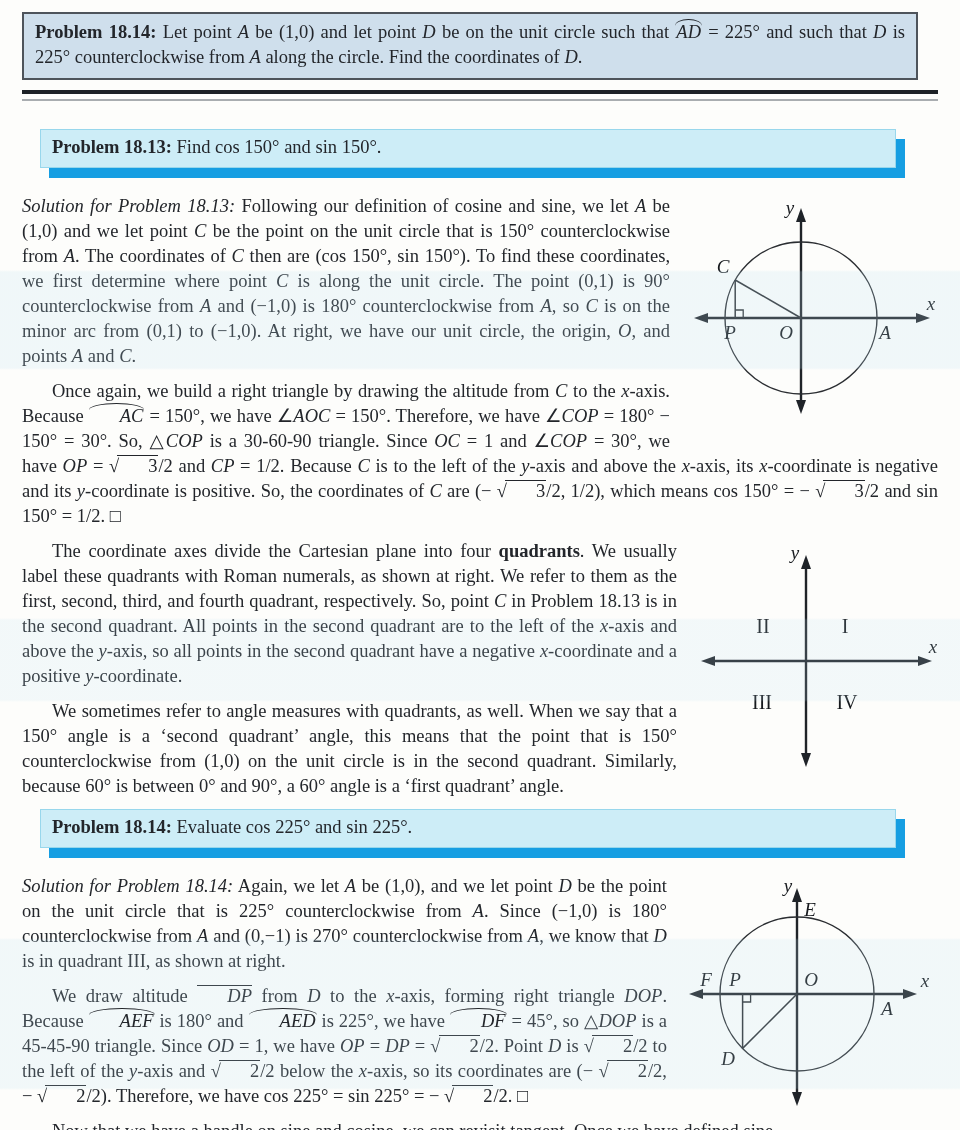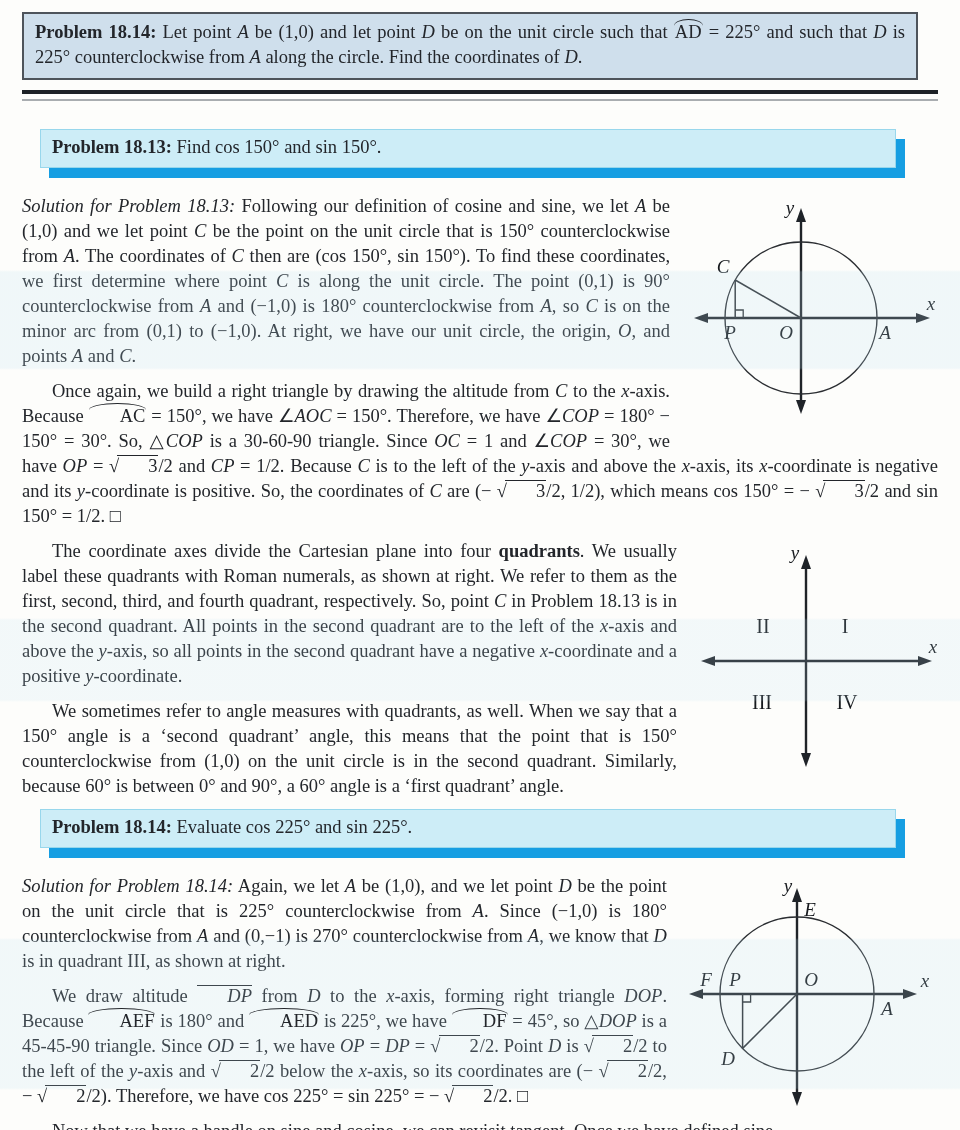--- a/index.html
+++ b/index.html
@@ -40,21 +40,21 @@
   p.body{margin:0 0 10px;text-align:justify;font-size:18.5px;line-height:25px;}
   p.indent{text-indent:30px;}
   .closing{margin-top:2px;}
   .fig{float:right;}
   .fig1{margin:2px 0 16px 16px;}
   .fig2{margin:2px 0 4px 16px;}
   .fig3{margin:2px 0 2px 16px;}
   
   .seg-b{font-weight:700;}
   .seg-i{font-style:italic;}
-  .seg-arc{position:relative;display:inline-block;line-height:1.05;padding:0 1px;}
+  .seg-arc{font-style:italic;position:relative;display:inline-block;line-height:1.05;padding:0 1px;}
   .seg-arc::before{
     content:"";position:absolute;left:0;right:0;top:-4px;height:6px;
     border-top:1.6px solid #22252a;
     border-radius:50% 50% 0 0 / 100% 100% 0 0;
   }
   .seg-ov{font-style:italic;display:inline-block;line-height:1.05;border-top:1.6px solid #22252a;padding-top:1px;}
   .seg-sq{white-space:nowrap;}
   .seg-sq .rdx{font-style:normal;}
   .seg-sq .rad{display:inline-block;border-top:1.6px solid #22252a;line-height:1.1;margin-left:-2px;padding:0 1px;}
   

